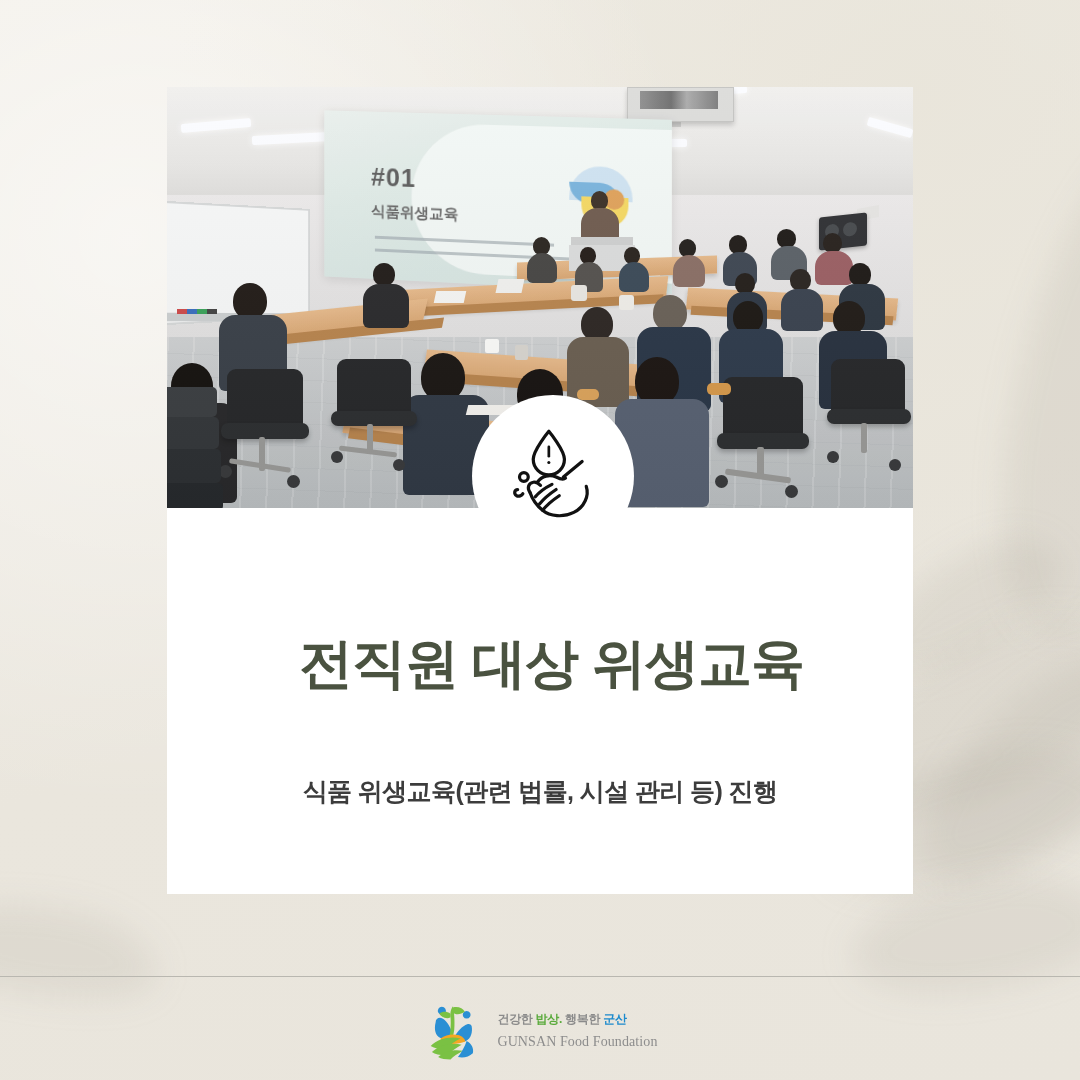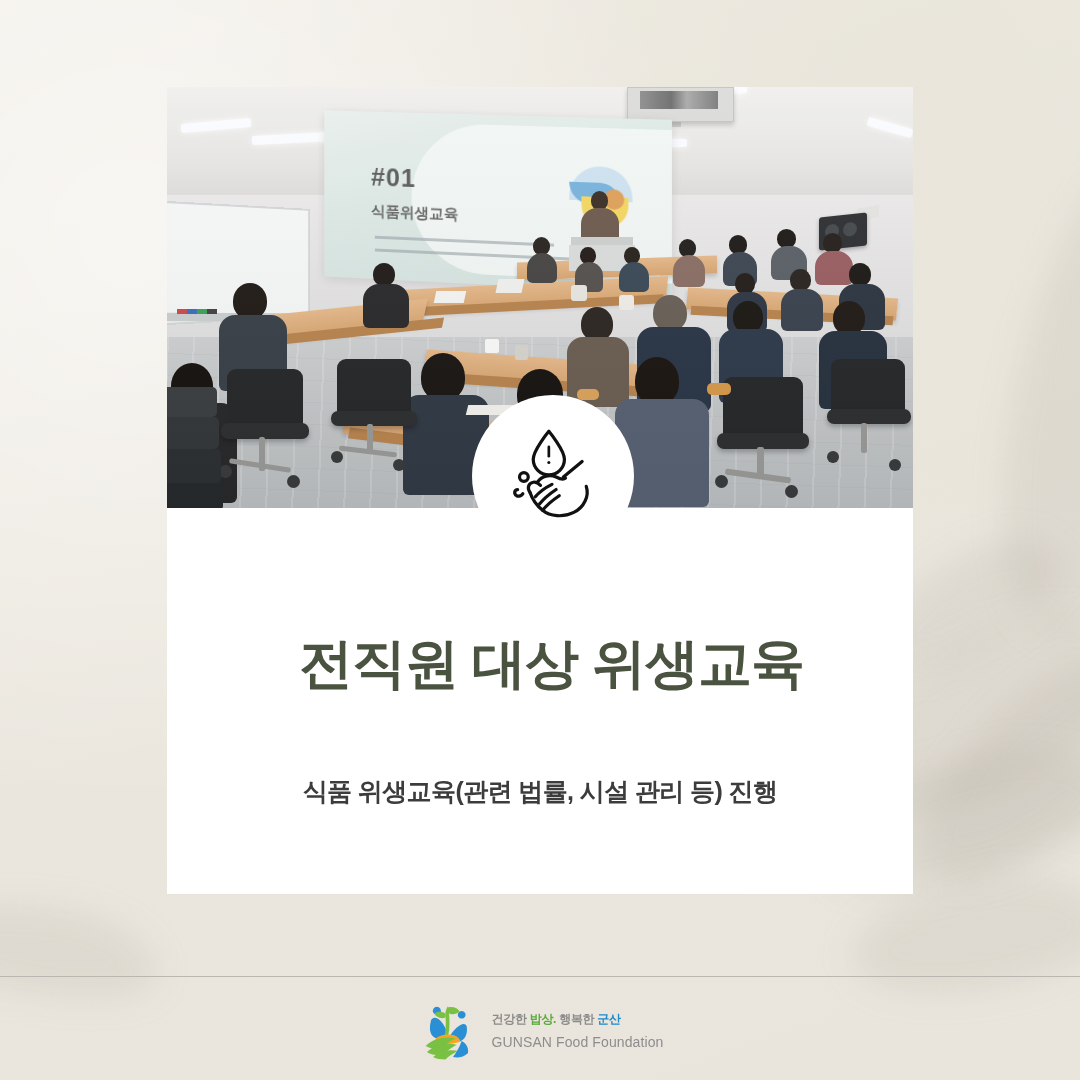--- a/index.html
+++ b/index.html
@@ -159,21 +159,21 @@
   #footer{position:absolute;left:0;top:977px;width:1080px;height:103px;
           display:flex;align-items:center;justify-content:center;}
   #logo{display:flex;align-items:center;gap:13px;transform:translateY(2px);}
   #logomark{width:62px;height:62px;position:relative;flex:0 0 62px;}
   #logotext{display:flex;flex-direction:column;line-height:1;}
   #tagline{font-size:12px;font-weight:bold;color:#8b8b8b;letter-spacing:-.3px;
            margin-bottom:5px;}
   #tagline .g{color:#5aaa3c;}
   #tagline .b{color:#1e8bcd;}
   #orgname{font-size:27px;font-weight:bold;color:#2b2b2b;letter-spacing:-1.6px;}
-  #orgen{font-size:14px;color:#8d8d8d;letter-spacing:.1px;margin-top:5px;}
+  #orgen{font-size:14px;color:#8d8d8d;letter-spacing:.1px;margin-top:5px;font-family:Liberation Serif, serif;}
 </style>
 </head>
 <body>
 
 <div id="bg">
   <div class="grain"></div>
   <div class="leaf l6"></div>
   <div class="leaf l5"></div>
   <div class="leaf l1"></div>
   <div class="leaf l4"></div>

